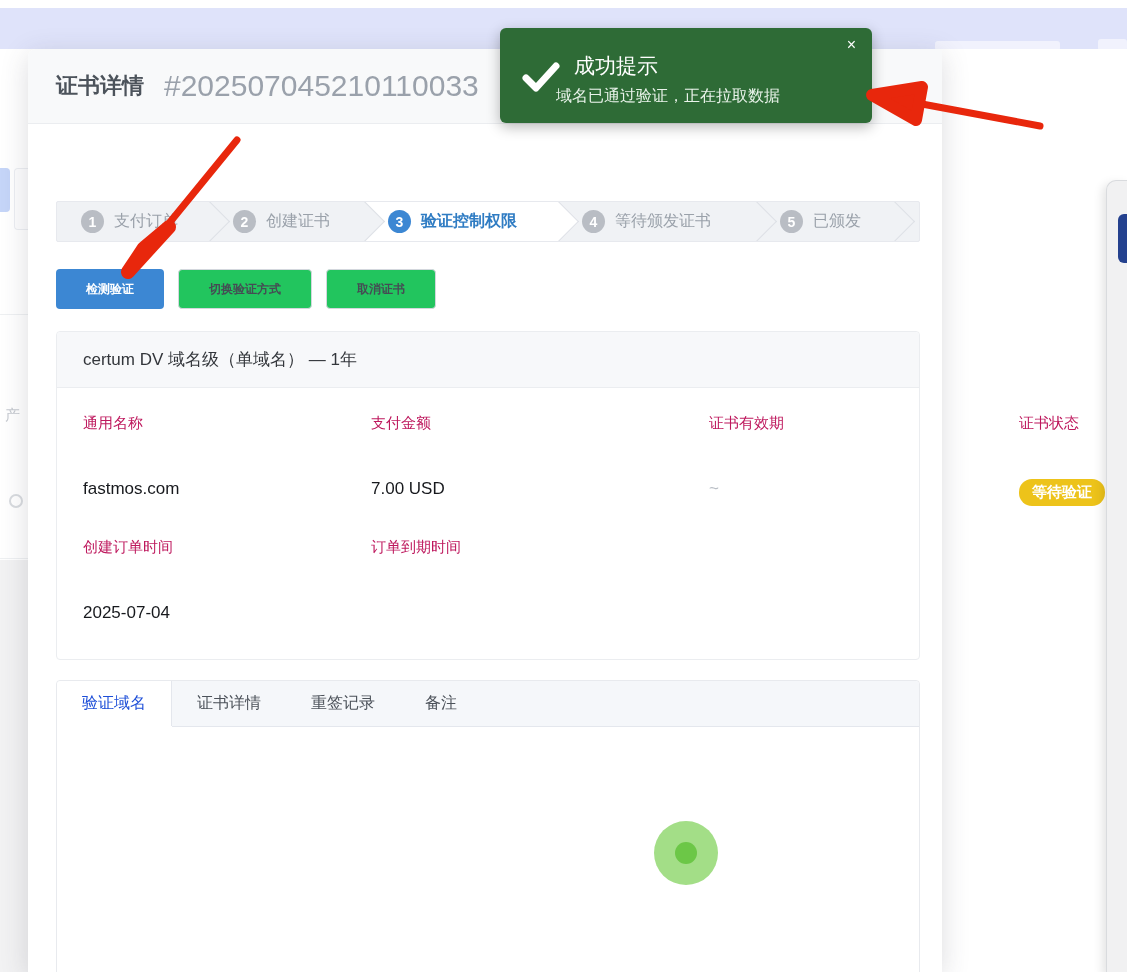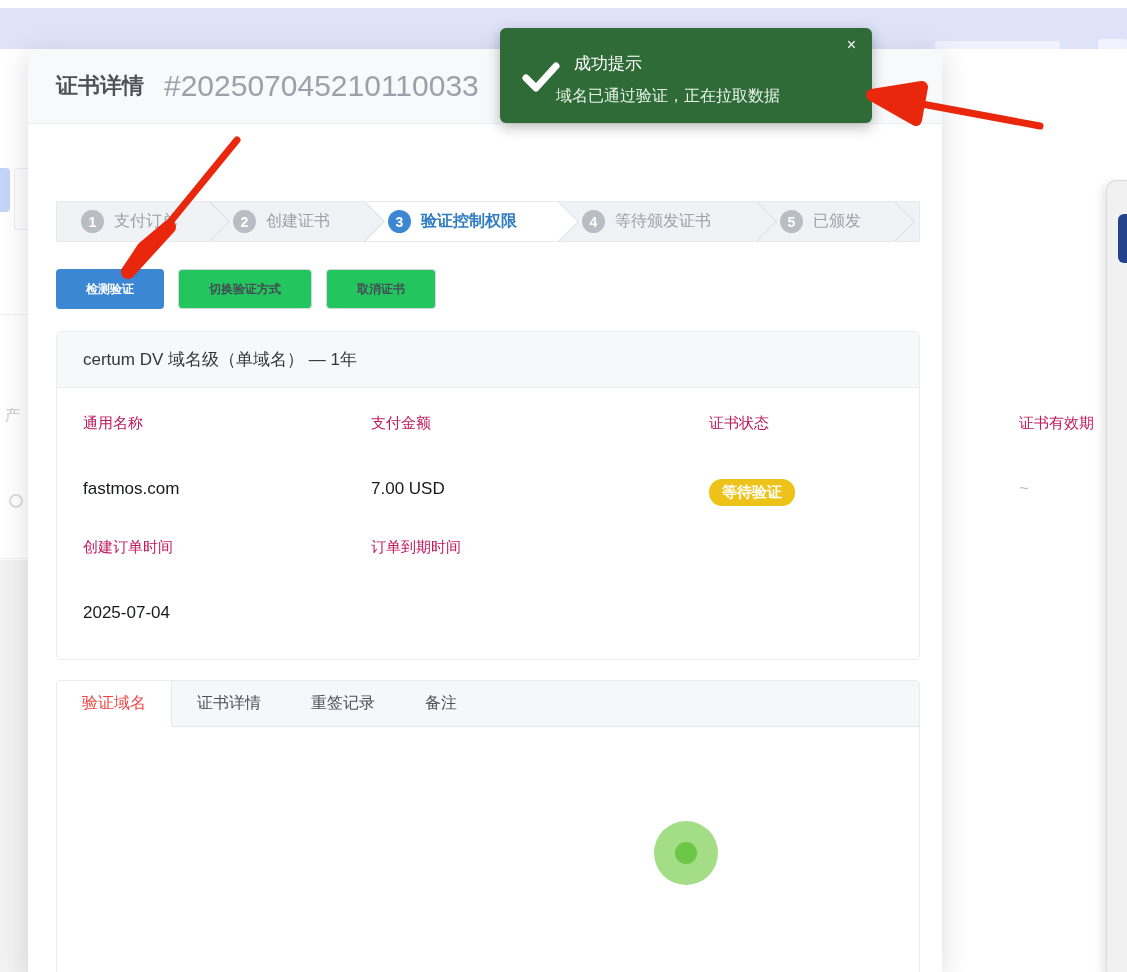--- a/index.html
+++ b/index.html
@@ -89,21 +89,21 @@
   .tab-card { margin-top:20px; border:1px solid #e8eaee; border-radius:4px; height:314px; box-sizing:border-box; }
   .tab-bar {
     height:45px; background:#f5f7fa; border-bottom:1px solid #e4e7ed;
     display:flex; border-radius:4px 4px 0 0;
   }
   .tab {
     padding:0 25px; display:flex; align-items:center; font-size:16px; color:#4c525a;
     cursor:pointer; white-space:nowrap;
   }
   .tab.active {
-    background:#fff; border-right:1px solid #e4e7ed; color:#ef4444;
+    background:#fff; border-right:1px solid #e4e7ed; color:#1d4ed8;
     box-shadow:0 1px 0 #fff; border-top-left-radius:4px;
   }
   .tab-content { position:relative; height:268px; background:#fff; border-radius:0 0 4px 4px; }
   .dot-outer {
     position:absolute; left:597px; top:94px; width:64px; height:64px; border-radius:50%;
     background:var(--dot-outer,#a3de87); display:flex; align-items:center; justify-content:center;
   }
   .dot-inner { width:22px; height:22px; border-radius:50%; background:var(--dot-inner,#6cc747); }
 
   
@@ -118,21 +118,21 @@
     background:#24418e; border-radius:6px 0 0 6px; cursor:pointer;
   }
 
   
   .toast {
     position:absolute; left:500px; top:28px; width:372px; height:95px;
     background:var(--toast-green,#2e6b36); border-radius:6px; z-index:40;
     box-shadow:0 4px 14px rgba(0,0,0,.28); color:#fff;
   }
   .toast-check { position:absolute; left:22px; top:34px; }
-  .toast-title { position:absolute; left:74px; top:24px; font-size:17px; color:#fff; }
+  .toast-title { position:absolute; left:74px; top:24px; font-size:21px; color:#fff; }
   .toast-msg { position:absolute; left:56px; top:58px; font-size:16px; color:#e9f3ea; white-space:nowrap; }
   .toast-close { position:absolute; right:16px; top:9px; font-size:16px; color:#fff; cursor:pointer; line-height:1; }
 
   
   .arrows { position:absolute; left:0; top:0; z-index:50; pointer-events:none; }
 </style>
 </head>
 <body>
 
 <div class="lavender-band"></div>
@@ -195,26 +195,26 @@
         <div class="field-grid">
           <div>
             <div class="field-label">通用名称</div>
             <div class="field-value">fastmos.com</div>
           </div>
           <div>
             <div class="field-label">支付金额</div>
             <div class="field-value">7.00 USD</div>
           </div>
           <div>
+            <div class="field-label">证书有效期</div>
+            <div class="field-value muted">~</div>
+          </div>
+          <div>
             <div class="field-label">证书状态</div>
             <div class="field-value"><span class="badge">等待验证</span></div>
-          </div>
-          <div>
-            <div class="field-label">证书有效期</div>
-            <div class="field-value muted">~</div>
           </div>
           <div>
             <div class="field-label">创建订单时间</div>
             <div class="field-value">2025-07-04</div>
           </div>
           <div>
             <div class="field-label">订单到期时间</div>
           </div>
         </div>
       </div>

